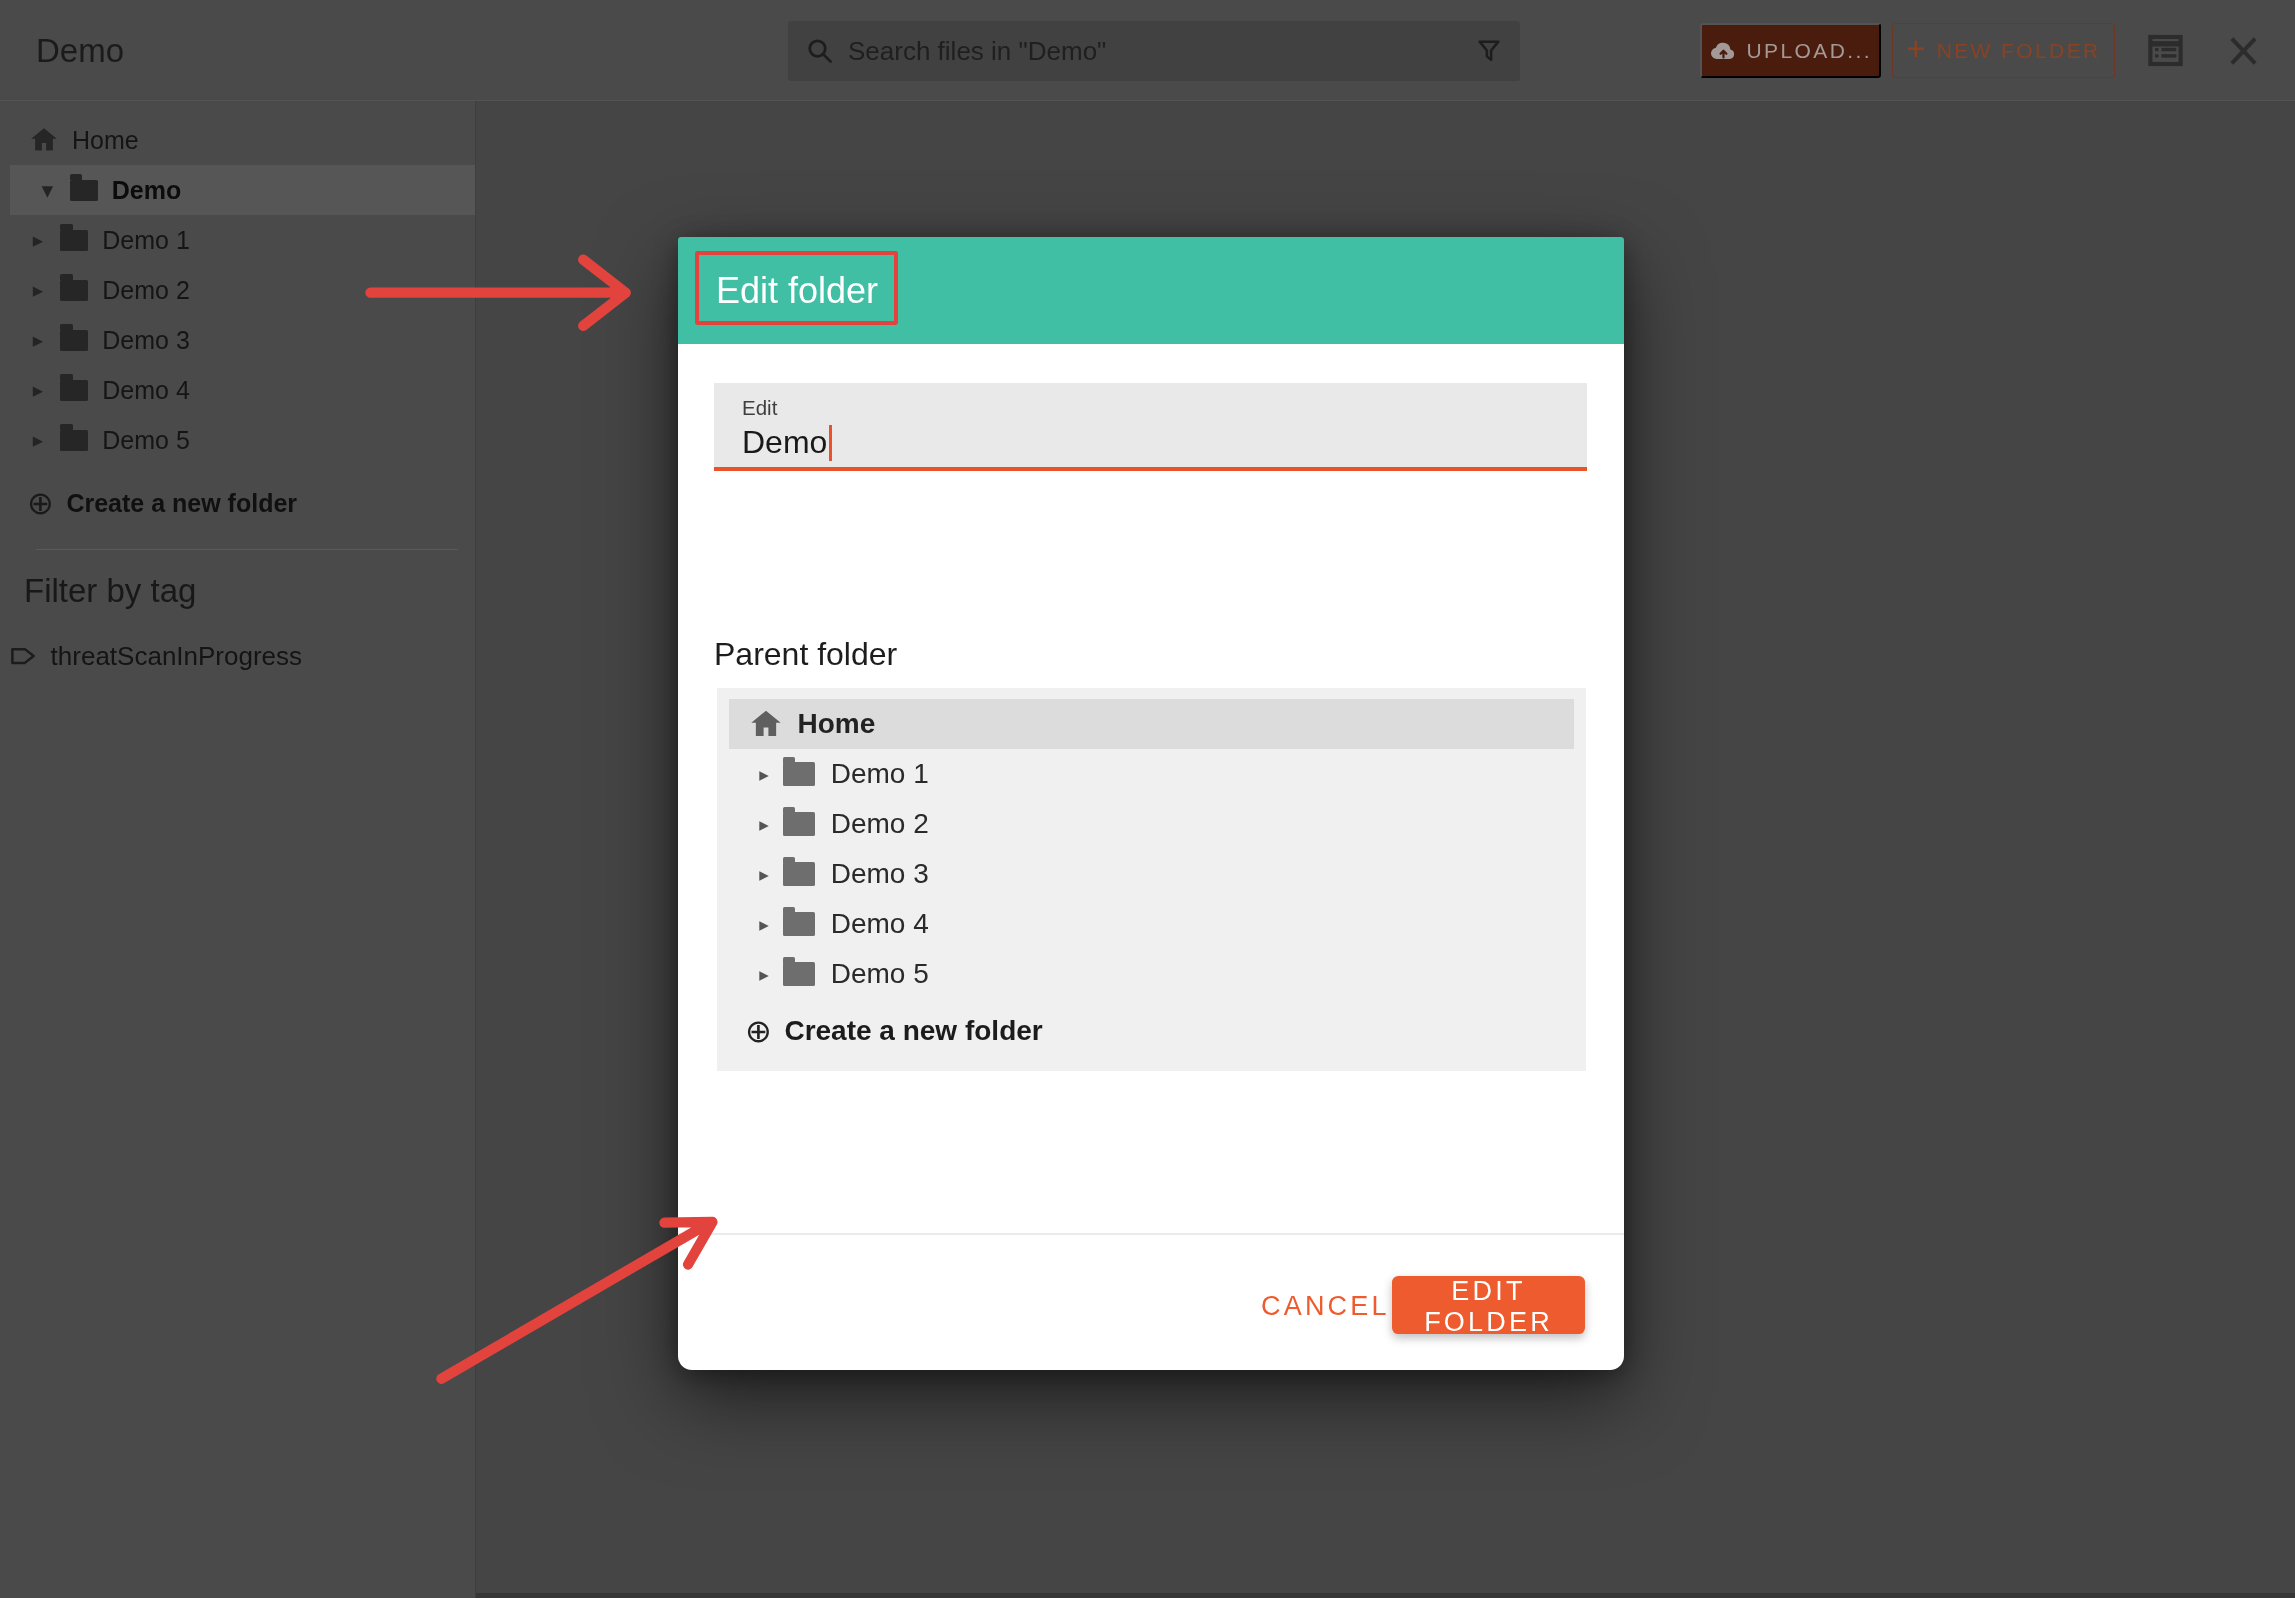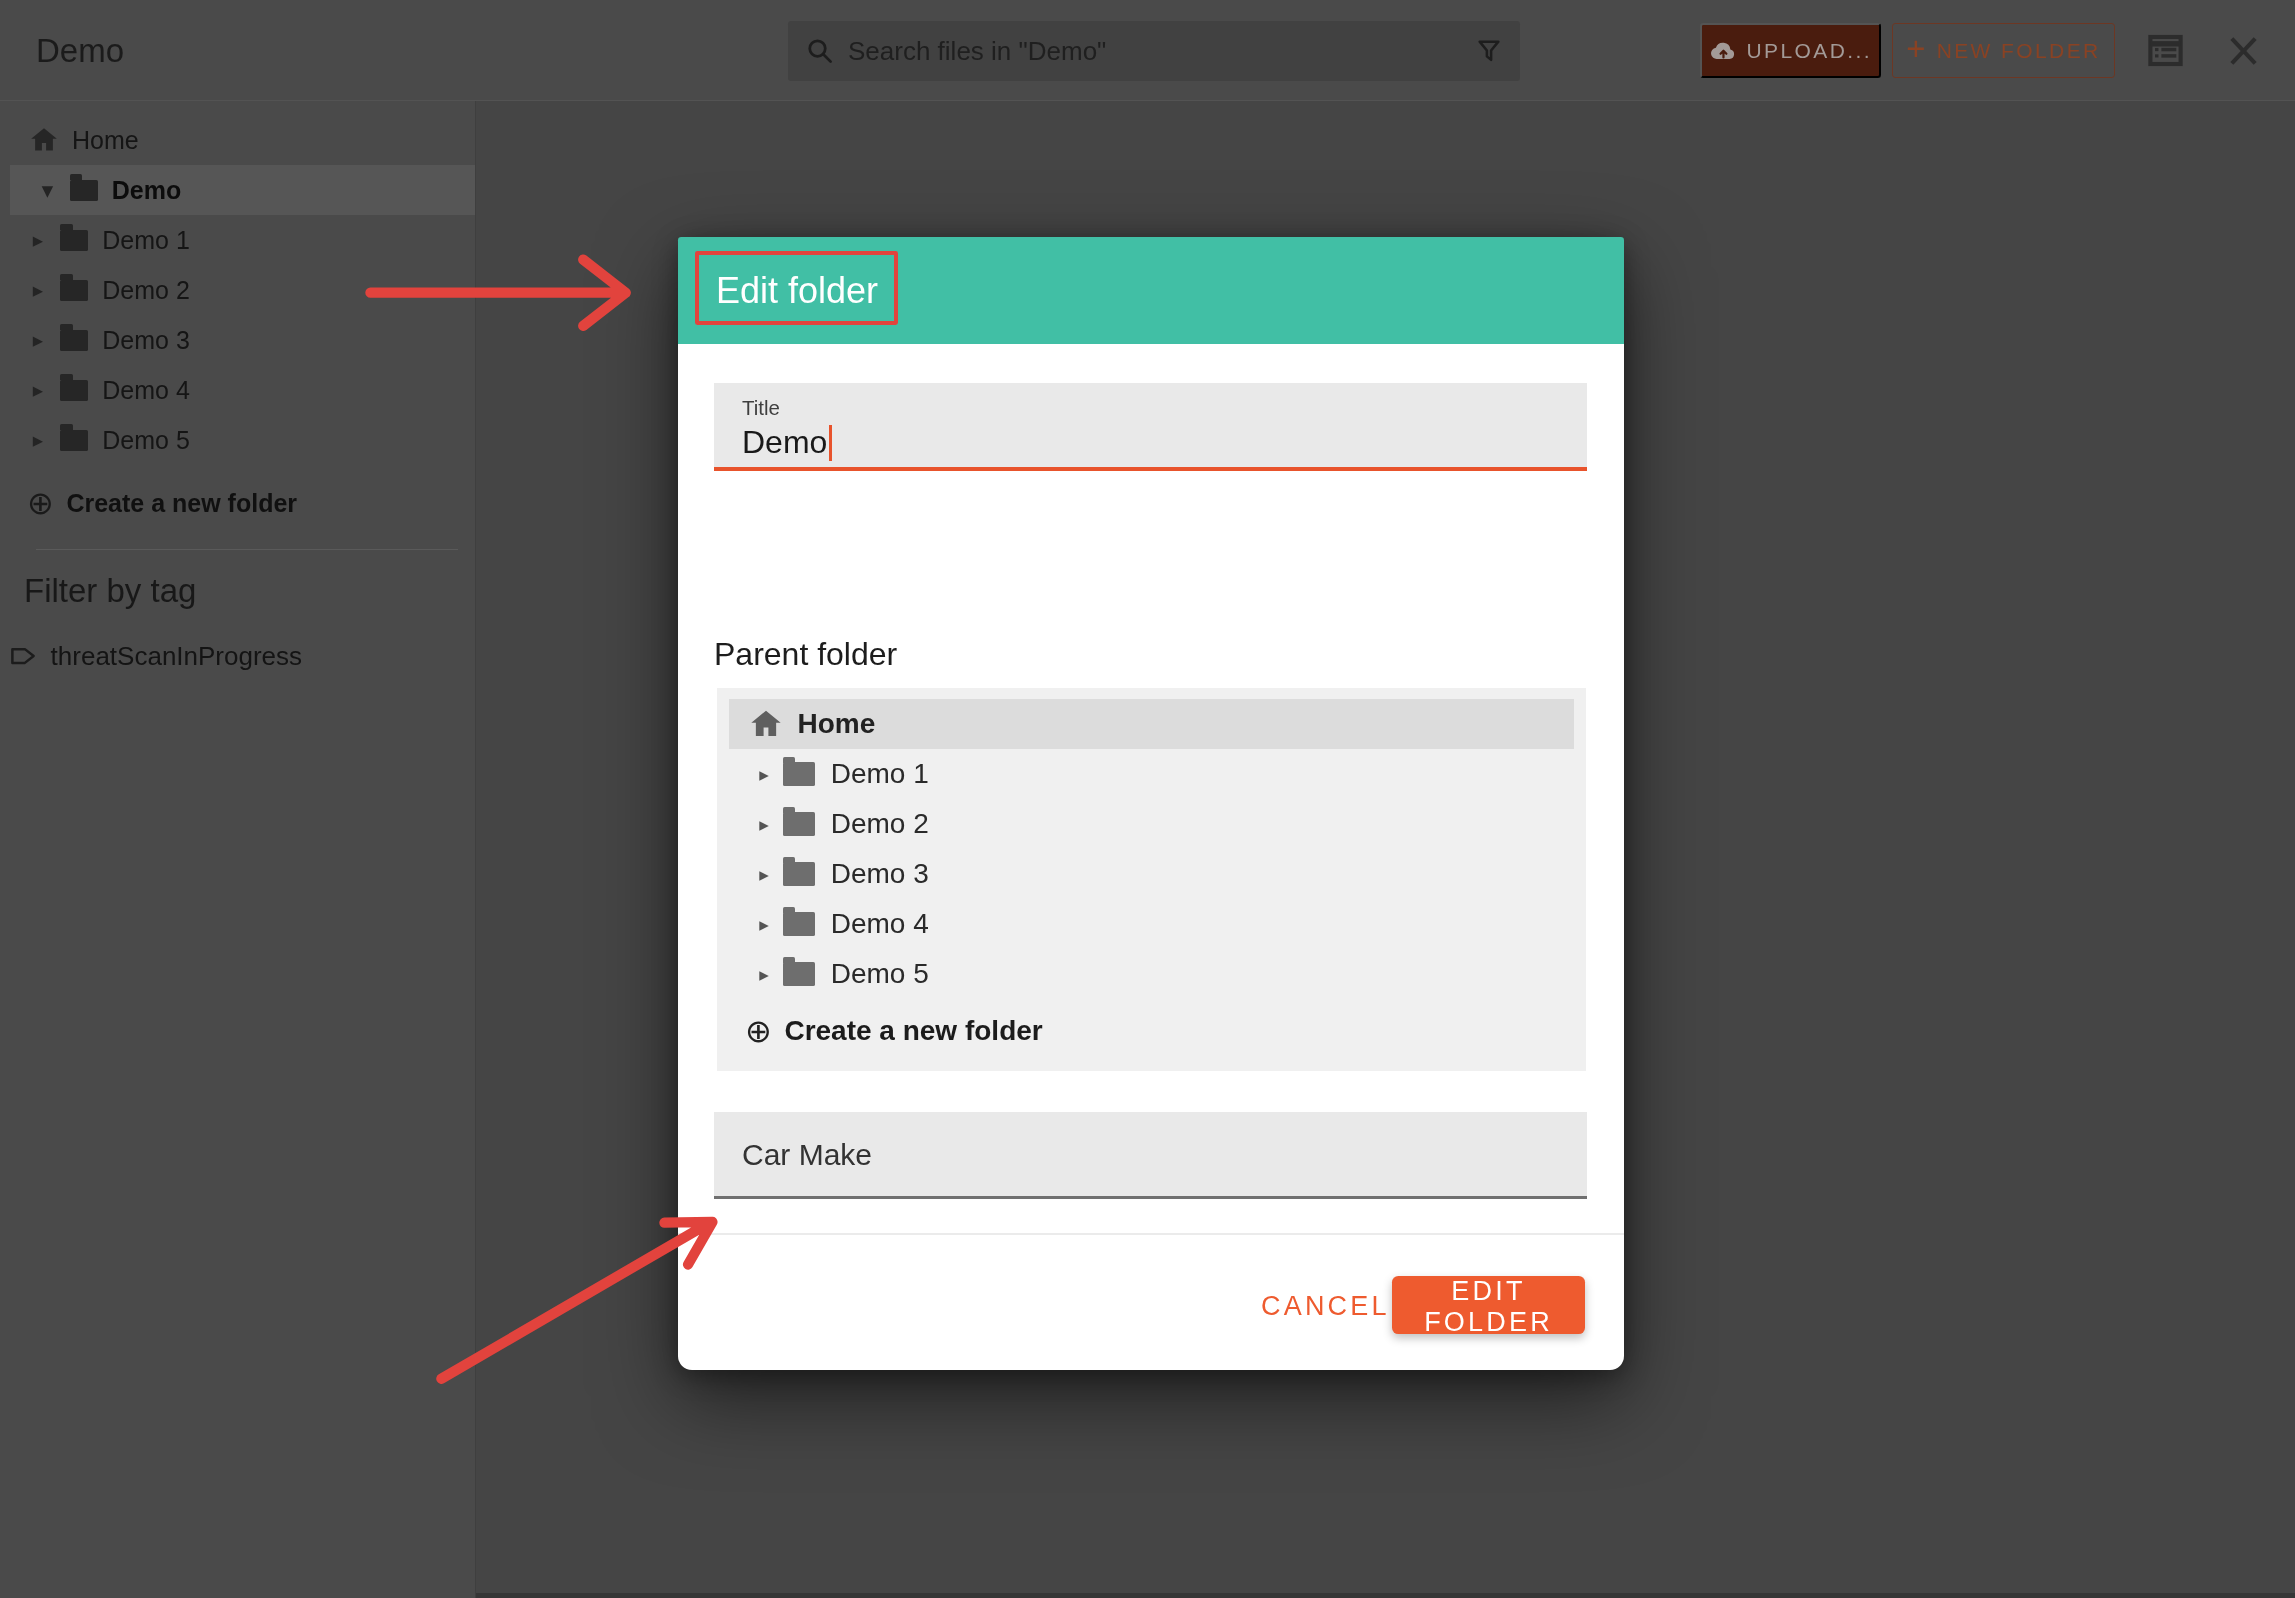--- a/index.html
+++ b/index.html
@@ -203,21 +203,21 @@
   </aside>
 
   <div class="bottom-strip"></div>
 
   <div class="modal">
     <div class="modal-header">
       <div class="modal-title">Edit folder</div>
     </div>
 
     <div class="field title-f">
-      <span class="flabel">Title</span>
+      <span class="flabel">Edit</span>
       <span class="fvalue"><span>Demo</span><span class="tcursor"></span></span>
     </div>
 
 
     <div class="parent-label">Parent folder</div>
 
     <div class="tree-panel">
       <div class="trow home-band">
         <span class="hico">
           <svg viewBox="0 0 24 24" width="32" height="32" fill="currentColor">
@@ -252,23 +252,20 @@
         <span class="fold"></span>
         <span>Demo 5</span>
       </div>
 
       <div class="trow tcreate">
         <span class="oplus">⊕</span>
         <span>Create a new folder</span>
       </div>
     </div>
 
-    <div class="car-field">
-      <span class="cvalue">Car Make</span>
-    </div>
 
     <div class="footer-divider"></div>
 
     <button class="btn-cancel">CANCEL</button>
     <button class="btn-submit">EDIT FOLDER</button>
   </div>
 
   <div class="annot-rect"></div>
   <svg class="annot-svg" viewBox="0 0 2912 2028">
     <g stroke="#e2433d" stroke-width="13" fill="none" stroke-linecap="round" stroke-linejoin="round">

